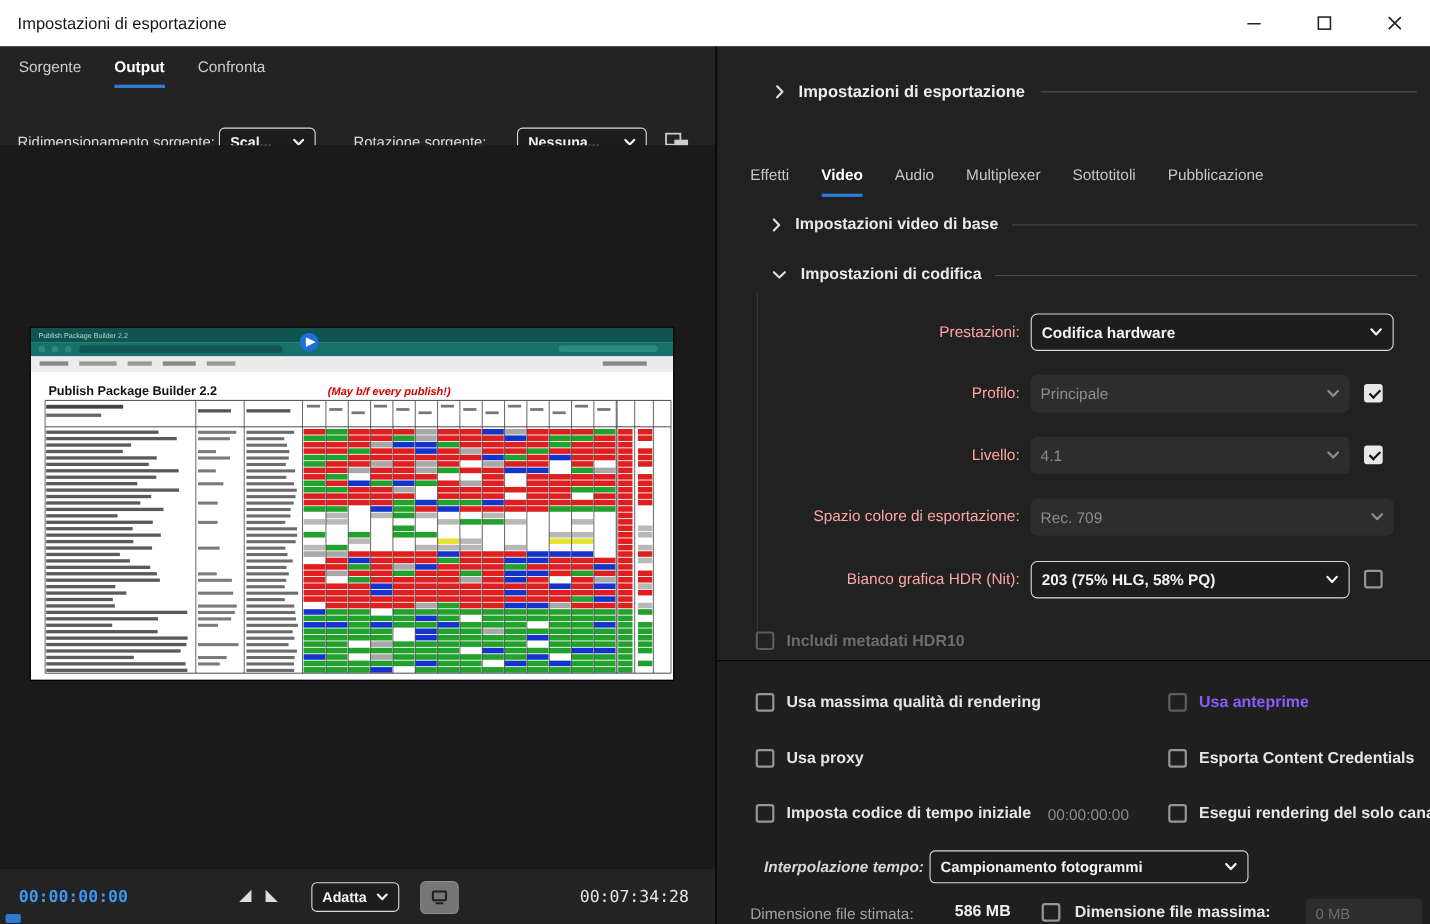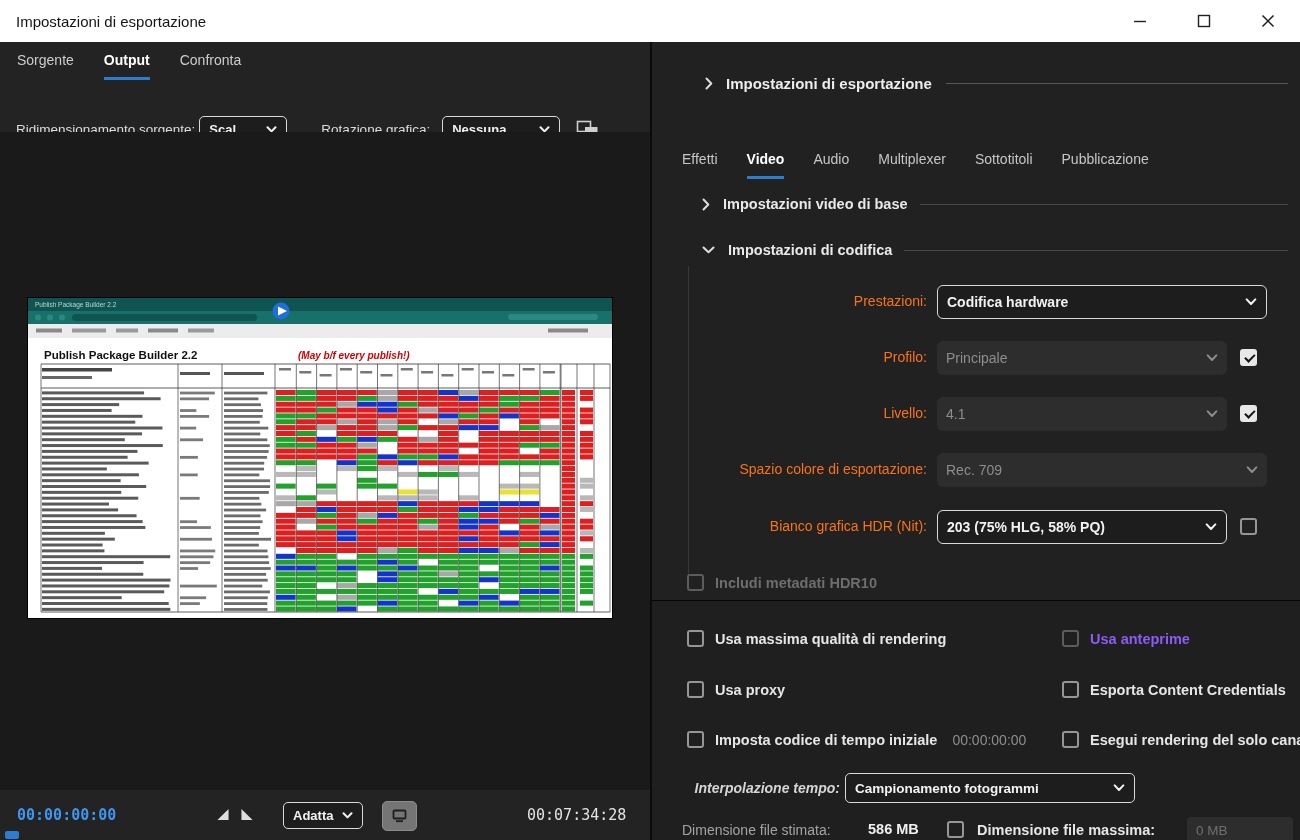--- a/index.html
+++ b/index.html
@@ -17,21 +17,21 @@
   .left-tabs{position:absolute;top:0;left:17px;height:38px;display:flex;gap:30px;align-items:flex-end;}
   .ltab{font-size:14px;color:#cdcdcd;padding-bottom:9px;border-bottom:3px solid transparent;}
   .ltab.active{color:#fff;font-weight:bold;border-bottom-color:var(--accent-blue,#2e7bd2);}
   .controls-row{position:absolute;top:72px;left:16px;height:30px;display:flex;align-items:center;}
   .ctl-label{font-size:13.5px;color:#dcdcdc;white-space:nowrap;}
   .rot-label{margin-left:34px;}
   .dd{display:flex;align-items:center;justify-content:space-between;background:#1d1d1d;border:1.5px solid #d9d9d9;
       border-radius:5px;color:#f2f2f2;font-weight:bold;font-size:13px;padding:0 9px;box-sizing:border-box;white-space:nowrap;}
   .dd-sm{height:27px;}
   .sc-dd{width:88px;margin-left:4px;}
-  .rot-dd{width:118px;margin-left:12px;justify-content:space-between;}
+  .rot-dd{width:118px;margin-left:28px;justify-content:space-between;}
   .aspect-btn{margin-left:16px;display:flex;align-items:center;}
   .chev{flex:0 0 auto;margin-left:8px;}
   .chev path{stroke:currentColor;stroke-width:2;fill:none;stroke-linecap:round;stroke-linejoin:round;}
   .preview-area{position:absolute;top:90px;left:0;right:0;bottom:50px;background:#1a1a1a;}
   .preview-image{position:absolute;left:28px;top:166px;width:584px;height:320px;box-shadow:0 0 0 1px #000;}
   .pv-svg{display:block;width:100%;height:100%;font-family:"Liberation Sans",sans-serif;}
   .transport{position:absolute;left:0;right:0;bottom:0;height:50px;background:#232323;}
   .tc{position:absolute;left:17px;top:16px;font-family:"DejaVu Sans Mono",monospace;font-size:15px;font-weight:bold;color:var(--timecode-blue,#3f96f0);}
   .dur{position:absolute;left:527px;top:16px;font-family:"DejaVu Sans Mono",monospace;font-size:15px;color:#e3e3e3;}
   .tri{position:absolute;top:18px;width:14px;height:13px;}
@@ -48,21 +48,21 @@
   .hline{flex:1;height:1px;background:#565656;margin-left:14px;}
   .sec-chev path{stroke:#dedede;stroke-width:2;fill:none;stroke-linecap:round;stroke-linejoin:round;}
   .rp-tabs{position:absolute;top:89px;left:30px;display:flex;gap:29px;margin-top:20px;}
   .rtab{font-size:14px;color:#c6c6c6;padding-bottom:9px;border-bottom:3px solid transparent;white-space:nowrap;}
   .rtab.active{color:#fff;font-weight:bold;border-bottom-color:var(--accent-blue,#2e7bd2);}
   .sec{position:absolute;left:50px;right:12px;display:flex;align-items:center;height:24px;}
   .sec-title{margin-left:13px;font-size:14.5px;font-weight:bold;color:#e9e9e9;white-space:nowrap;}
   .sec .hline{background:#484848;margin-left:12px;}
   .enc-guide{position:absolute;left:36px;top:224px;width:1px;height:322px;background:#383838;}
   .field{position:absolute;left:0;width:100%;height:34px;}
-  .f-label{position:absolute;left:0;top:8px;width:275px;text-align:right;font-size:14px;color:#f97316;white-space:nowrap;}
+  .f-label{position:absolute;left:0;top:8px;width:275px;text-align:right;font-size:14px;color:#fca5a5;white-space:nowrap;}
   .f-dd{position:absolute;left:285px;top:0;height:34px;border-radius:6px;font-size:14px;}
   .f-dd.wide{width:330px;}
   .f-dd.narrow{width:290px;}
   .dd.disabled{background:#2d2d2d;border:none;color:#8d8d8d;font-weight:normal;}
   .f-cb{position:absolute;left:588px;top:8px;}
   .cb{width:17px;height:17px;box-sizing:border-box;border:2px solid #969696;border-radius:3px;position:relative;background:transparent;flex:0 0 auto;}
   .cb.dim{border-color:#5c5c5c;}
   .cb.checked{background:var(--checked-checkbox,#e8e8e8);border-color:var(--checked-checkbox,#e8e8e8);}
   .cb.checked::after{content:"";position:absolute;left:2.5px;top:2.8px;width:8px;height:4.2px;
                      border-left:2.2px solid #151515;border-bottom:2.2px solid #151515;transform:rotate(-45deg);}
@@ -117,21 +117,21 @@
     </div>
 
     <div class="controls-row">
       <span class="ctl-label">Ridimensionamento sorgente:</span>
       <div class="dd dd-sm sc-dd">
         <span>Scal...</span>
         <svg class="chev" width="11" height="7" viewBox="0 0 11 7">
             <path d="M1.5 1.2 L5.5 5.4 L9.5 1.2"></path>
           </svg>
       </div>
-      <span class="ctl-label rot-label">Rotazione grafica:</span>
+      <span class="ctl-label rot-label">Rotazione sorgente:</span>
       <div class="dd dd-sm rot-dd">
         <span>Nessuna...</span>
         <svg class="chev" width="11" height="7" viewBox="0 0 11 7">
             <path d="M1.5 1.2 L5.5 5.4 L9.5 1.2"></path>
           </svg>
       </div>
       <div class="aspect-btn">
         <svg width="23" height="18" viewBox="0 0 23 18">
           <rect x="1.5" y="1.5" width="13" height="10" fill="none" stroke="#cfcfcf" stroke-width="1.6"></rect>
           <rect x="9" y="7" width="12.5" height="9.5" fill="#cfcfcf"></rect>

